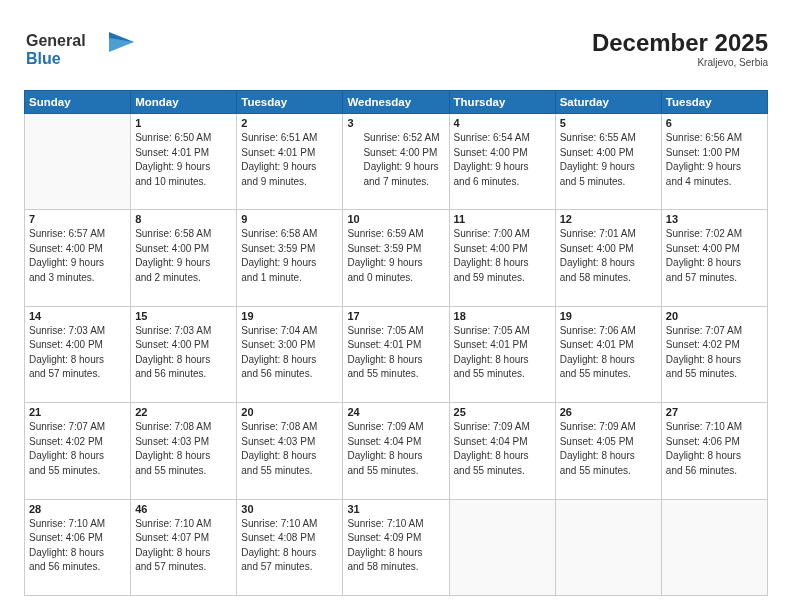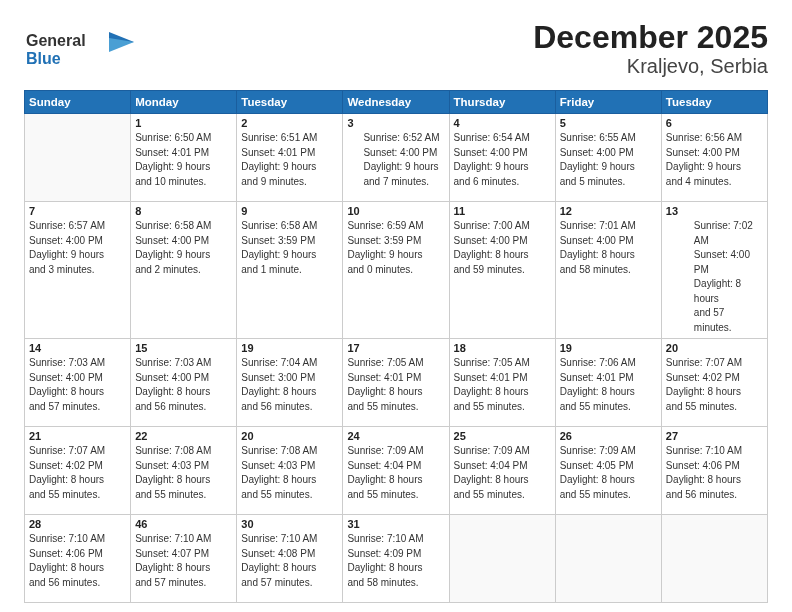--- a/index.html
+++ b/index.html
@@ -25,27 +25,27 @@
     }
     .logo {
       display: flex;
       align-items: center;
       margin-top: 4px;
     }
     .title-block {
       text-align: right;
     }
     .month-title {
-      font-size: 32px;
+      font-size: 24px;
       font-weight: bold;
       color: #222;
       line-height: 1.1;
     }
     .subtitle {
-      font-size: 20px;
+      font-size: 10px;
       color: #444;
     }
     .calendar {
       flex: 1;
       border: 1px solid #ccc;
       border-collapse: collapse;
       width: 100%;
       table-layout: fixed;
       padding-left: 28px;
     }
@@ -109,21 +109,21 @@
   </div>
 
   <table class="calendar">
     <thead>
       <tr>
       <th>Sunday</th>
           <th>Monday</th>
           <th>Tuesday</th>
           <th>Wednesday</th>
           <th>Thursday</th>
-          <th>Friday</th>
+          <th>Saturday</th>
           <th>Tuesday</th>
         </tr>
     </thead>
     <tbody id="calendar-body">
     <tr class="week-row">
           <td class="empty-cell"></td>
           <td>
             <span class="day-num">1</span>
             <div class="day-info" style="white-space: pre-line;">Sunrise: 6:50 AM
 Sunset: 4:01 PM
@@ -154,21 +154,21 @@
           <td>
             <span class="day-num">5</span>
             <div class="day-info" style="white-space: pre-line;">Sunrise: 6:55 AM
 Sunset: 4:00 PM
 Daylight: 9 hours
 and 5 minutes.</div>
           </td>
           <td>
             <span class="day-num">6</span>
             <div class="day-info" style="white-space: pre-line;">Sunrise: 6:56 AM
-Sunset: 4:00 PM
+Sunset: 1:00 PM
 Daylight: 9 hours
 and 4 minutes.</div>
           </td>
         </tr>
         <tr class="week-row">
           <td>
             <span class="day-num">7</span>
             <div class="day-info" style="white-space: pre-line;">Sunrise: 6:57 AM
 Sunset: 4:00 PM
 Daylight: 9 hours
@@ -204,21 +204,21 @@
           </td>
           <td>
             <span class="day-num">12</span>
             <div class="day-info" style="white-space: pre-line;">Sunrise: 7:01 AM
 Sunset: 4:00 PM
 Daylight: 8 hours
 and 58 minutes.</div>
           </td>
           <td>
             <span class="day-num">13</span>
-            <div class="day-info" style="white-space: pre-line; margin-left: 28px;">Sunrise: 7:02 AM
+            <div class="day-info" style="white-space: pre-line;">Sunrise: 7:02 AM
 Sunset: 4:00 PM
 Daylight: 8 hours
 and 57 minutes.</div>
           </td>
         </tr>
         <tr class="week-row">
           <td>
             <span class="day-num">14</span>
             <div class="day-info" style="white-space: pre-line;">Sunrise: 7:03 AM
 Sunset: 4:00 PM

